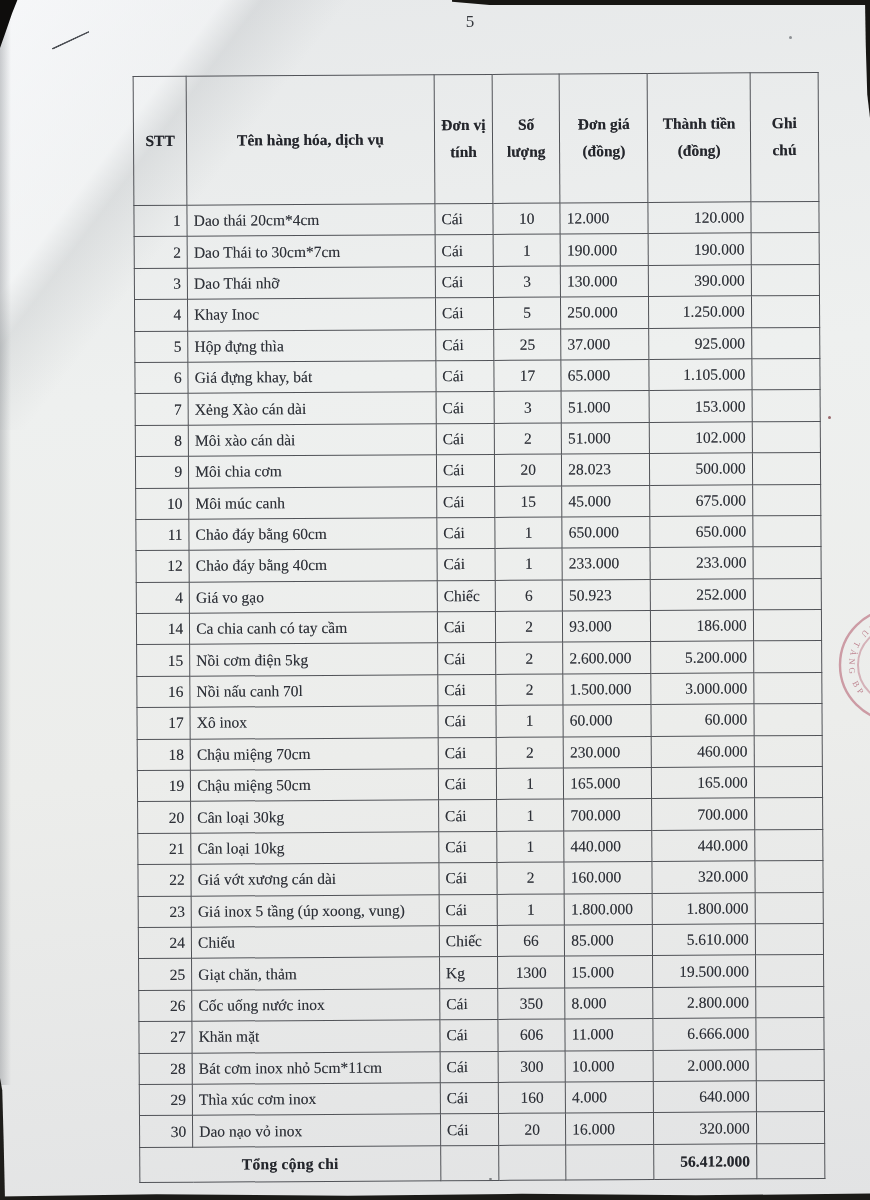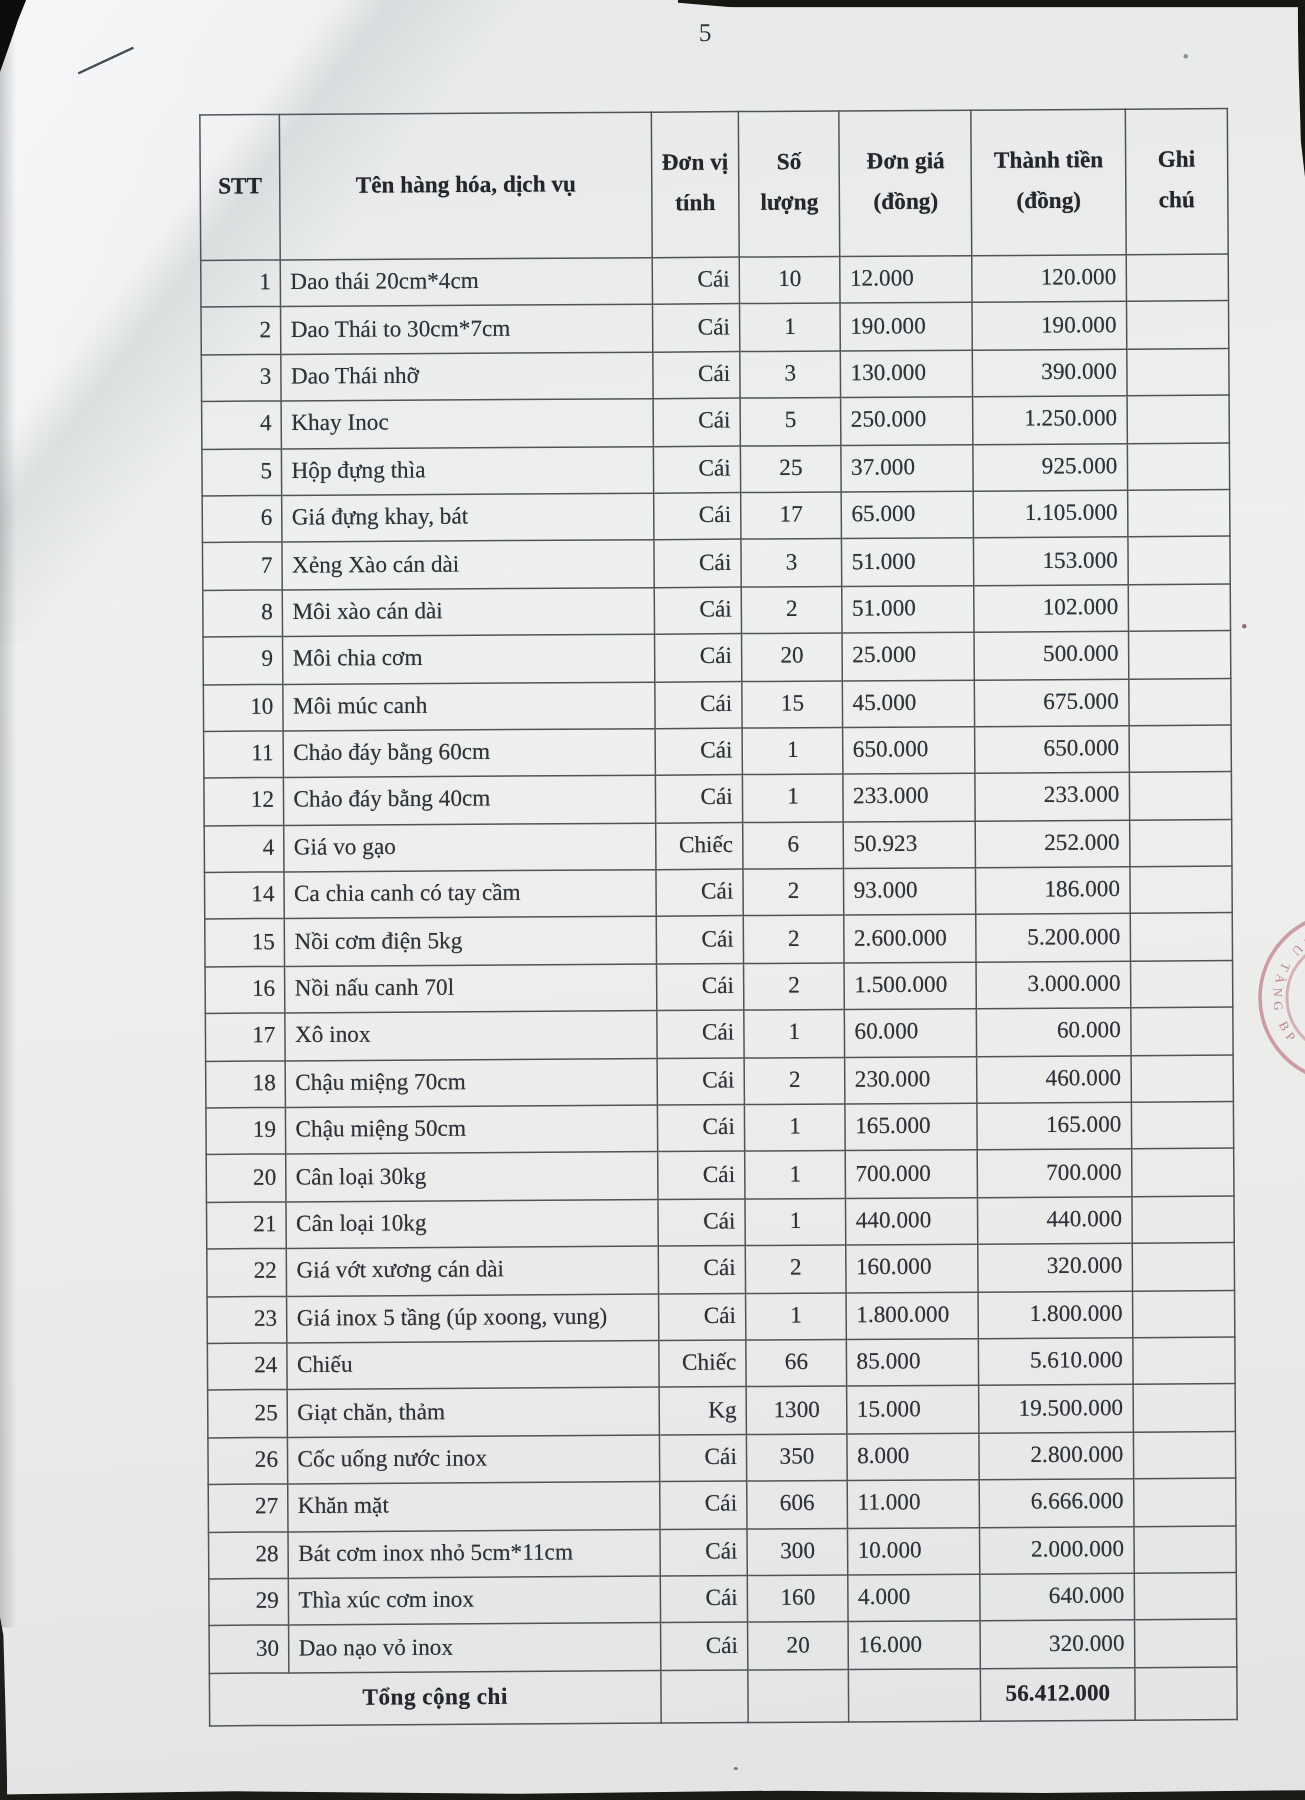--- a/index.html
+++ b/index.html
@@ -69,35 +69,35 @@
     border:1px solid #515358;
     vertical-align:middle;
     overflow:hidden;
   }
   table.items{border:1.5px solid #44464b;}
   table.items th{
     height:96px;font-weight:bold;font-size:15.5px;line-height:1.72;
     color:#24262c;text-align:center;padding:0 6px;
     text-shadow:0 0 0.6px rgba(36,38,44,0.55);
   }
-  table.items th.h-note{padding:0 13px;margin-left:25px;}
+  table.items th.h-note{padding:16px 13px;margin-left:25px;}
   table.items td{
     height:30.4px;font-size:15.5px;padding:0 6px;
     text-shadow:0 0 0.5px rgba(46,49,56,0.5);
   }
   td.c-stt{text-align:right;padding-right:9px;font-size:15px;}
   td.c-name{text-align:left;padding-left:10px;white-space:nowrap;}
-  td.c-unit{text-align:right;margin-left:33px;}
+  td.c-unit{text-align:left;margin-left:33px;}
   td.c-qty{text-align:center;font-size:15px;}
   td.c-price{padding-right:12px;}
   td.c-amount{text-align:right;padding-right:14px;}
   td.c-note{text-align:center;}
   tr.total-row td{height:34px;font-weight:bold;color:#24262c;}
   td.total-label{text-align:center;font-size:16.5px;letter-spacing:0.3px;}
-  td.total-amount{text-align:center;padding-right:14px;font-size:16px;}
+  td.total-amount{text-align:right;padding-right:14px;font-size:16px;}
 
   .stamp{
     position:absolute;right:0;top:604px;width:40px;height:122px;
     opacity:0.85;pointer-events:none;
   }
 </style>
 </head>
 <body>
 
 <div class="paper">
@@ -200,21 +200,21 @@
             <td class="c-qty">2</td>
             <td class="c-price">51.000</td>
             <td class="c-amount">102.000</td>
             <td class="c-note"></td>
           </tr>
           <tr>
             <td class="c-stt">9</td>
             <td class="c-name">Môi chia cơm</td>
             <td class="c-unit">Cái</td>
             <td class="c-qty">20</td>
-            <td class="c-price">25.000</td>
+            <td class="c-price">28.023</td>
             <td class="c-amount">500.000</td>
             <td class="c-note"></td>
           </tr>
           <tr>
             <td class="c-stt">10</td>
             <td class="c-name">Môi múc canh</td>
             <td class="c-unit">Cái</td>
             <td class="c-qty">15</td>
             <td class="c-price">45.000</td>
             <td class="c-amount">675.000</td>

